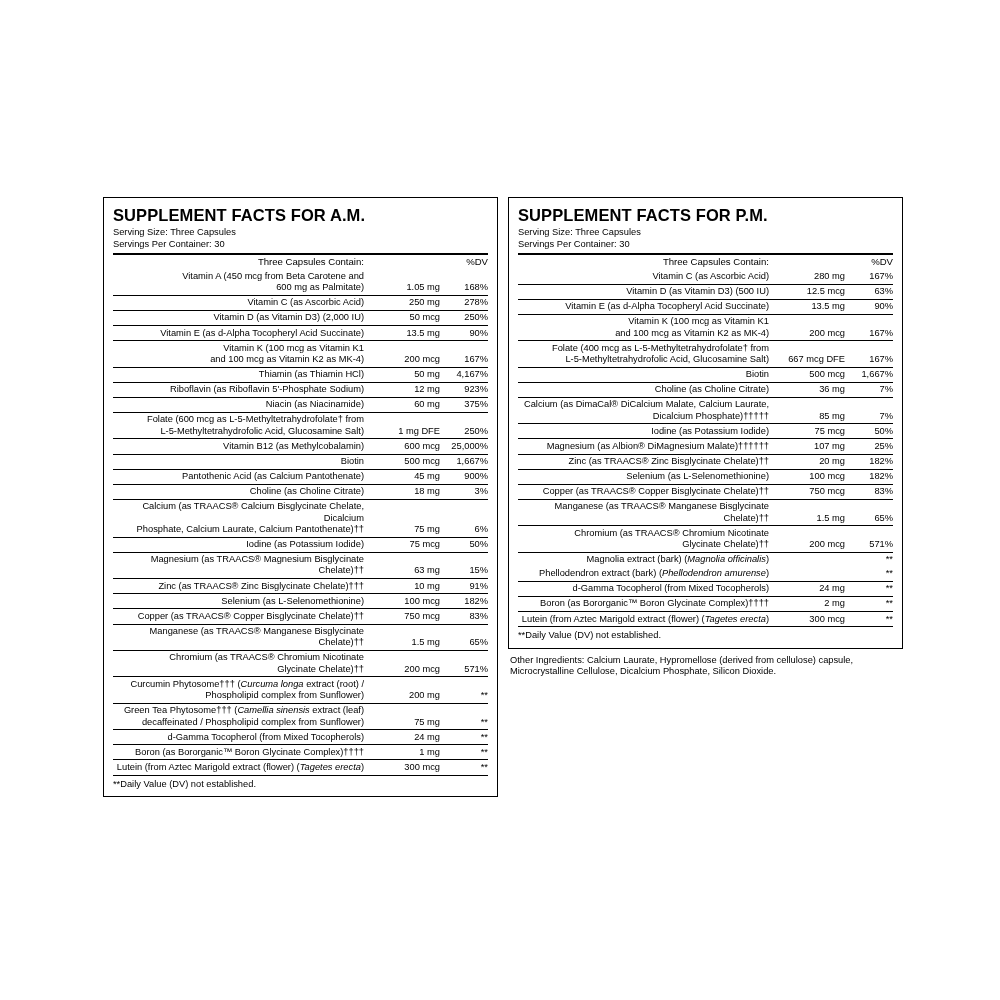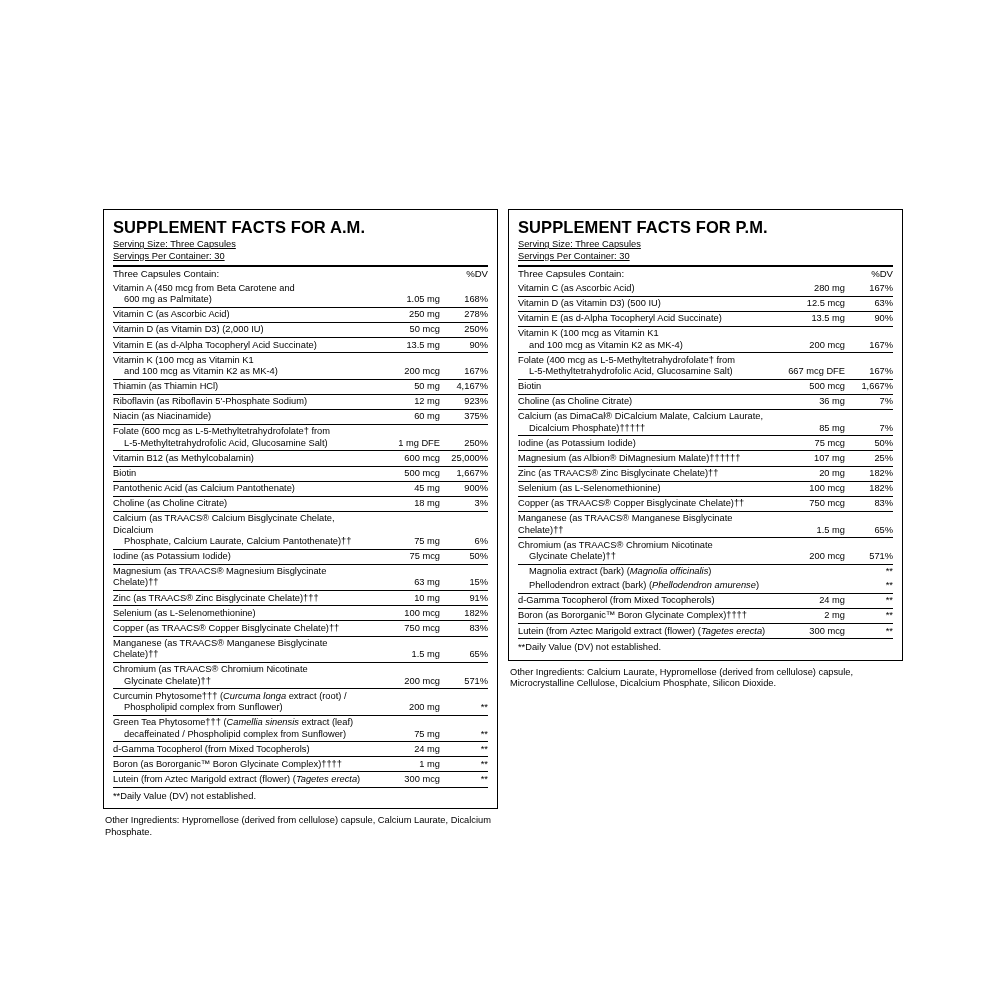--- a/index.html
+++ b/index.html
@@ -9,21 +9,21 @@
   }
   body {
     width: 1000px;
     height: 1000px;
     font-family: "Liberation Sans", sans-serif;
     color: #000000;
     position: relative;
   }
   .page {
     position: absolute;
-    left: 0; top: 16px;
+    left: 0; top: 4px;
     width: 1000px;
     height: 723px;
   }
   .panel {
     position: absolute;
     box-sizing: border-box;
   }
   .panel-am {
     left: 103px;
     top: 193px;
@@ -42,42 +42,41 @@
   .facts-title {
     font-size: 16.5px;
     font-weight: bold;
     letter-spacing: 0.1px;
     margin: 1px 0 3px 0;
     line-height: 1.05;
   }
   .serving {
     font-size: 9.3px;
     line-height: 1.22;
-    text-decoration: underline;
   }
   .rule-heavy {
     border-bottom: 2.6px solid #000;
     margin-top: 3px;
   }
   table.nutr {
     width: 100%;
     border-collapse: collapse;
     font-size: 9.3px;
   }
   table.nutr td {
     padding: 1.4px 0 1.4px 0;
     vertical-align: bottom;
     border-bottom: 0.7px solid #000;
     line-height: 1.22;
   }
   table.nutr tr.no-rule td {
     border-bottom: none;
   }
   td.nm {
-    text-align: left;
+    text-align: right;
     padding-right: 4px;
   }
   td.amt {
     text-align: right;
     white-space: nowrap;
     width: 76px;
     padding-right: 6px;
   }
   td.dv {
     text-align: right;
@@ -251,21 +250,20 @@
             </tr>
             <tr>
               <td class="nm">Lutein (from Aztec Marigold extract (flower) (<i>Tagetes erecta</i>)</td>
               <td class="amt">300 mcg</td>
               <td class="dv">**</td>
             </tr>
           </tbody>
       </table>
       <div class="footnote">**Daily Value (DV) not established.</div>
     </div>
-    <div class="other-ing">Other Ingredients: Hypromellose (derived from cellulose) capsule, Calcium Laurate, Dicalcium Phosphate.</div>
   </div>
 
   <div class="panel panel-pm">
     <div class="facts-box">
       <div class="facts-title">SUPPLEMENT FACTS FOR P.M.</div>
       <div class="serving">Serving Size: Three Capsules</div>
       <div class="serving">Servings Per Container: 30</div>
       <div class="rule-heavy"></div>
       <table class="nutr">
         <tbody>

